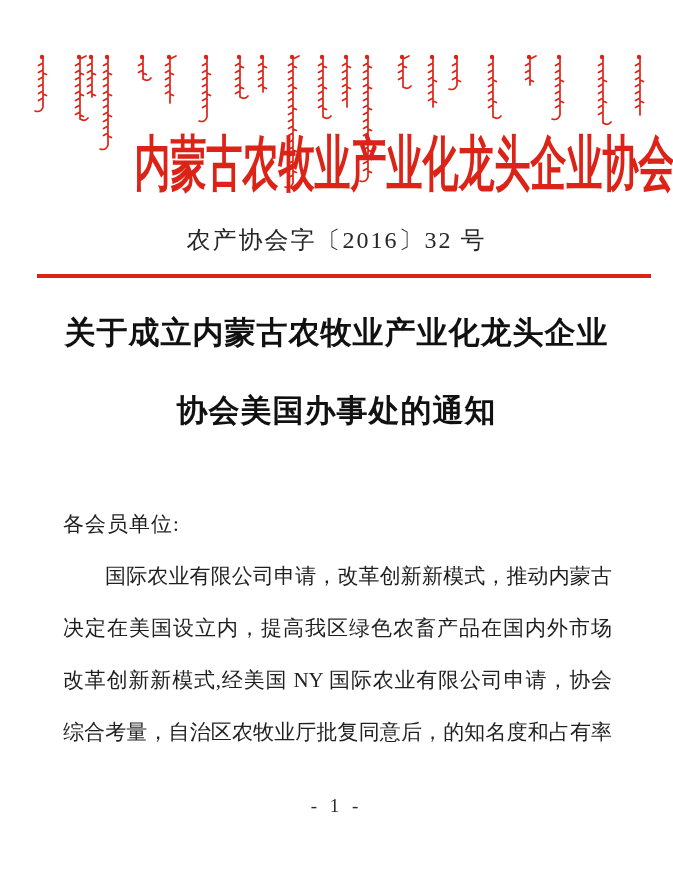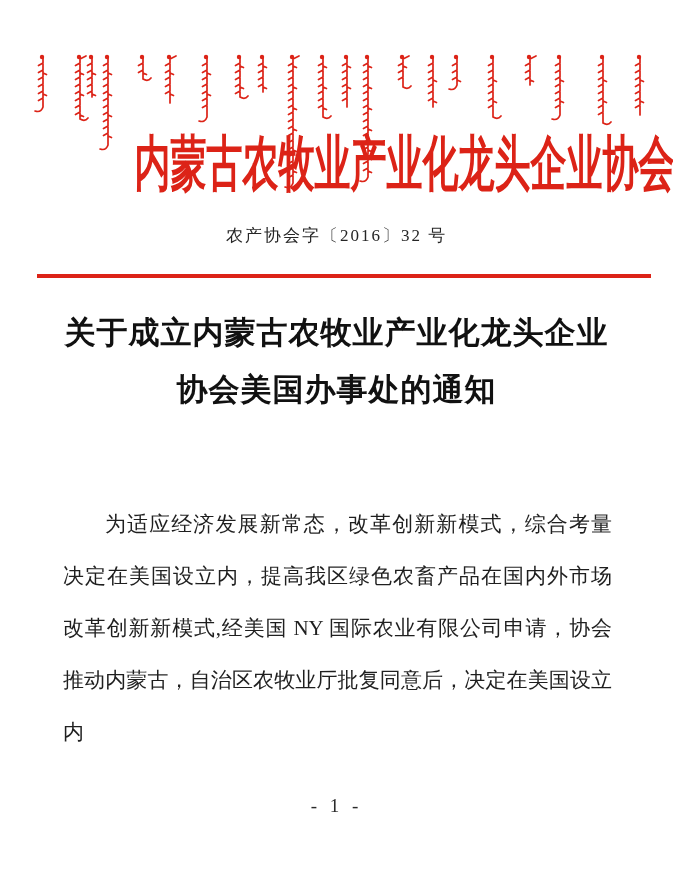--- a/index.html
+++ b/index.html
@@ -25,37 +25,37 @@
     color: #dc2317;
     white-space: nowrap;
     transform: scaleX(0.60);
     transform-origin: 50% 50%;
     letter-spacing: 0;
     line-height: 74px;
   }
   .doc-number {
     position: absolute; top: 224px; left: 0; right: 0;
     text-align: center;
-    font-size: 17px; color: #262626;
+    font-size: 24px; color: #262626;
     letter-spacing: 2px;
   }
   .red-rule {
     position: absolute; top: 274px; left: 37px;
     width: 614px; height: 4px;
     background: #dc2317;
   }
   .notice-title {
     position: absolute; left: 0; right: 0;
     text-align: center;
     font-size: 31px; font-weight: bold;
     color: #111; letter-spacing: 1px;
     white-space: nowrap;
   }
   .notice-title.l1 { top: 312px; }
-  .notice-title.l2 { top: 369px; }
+  .notice-title.l2 { top: 390px; }
   .body-block {
     position: absolute; top: 498px; left: 63px;
     width: 549px;
     font-size: 21px; color: #1f1f1f;
   }
   .salutation {
     height: 52px; line-height: 52px;
     letter-spacing: 1px;
   }
   .para-line {
@@ -127,23 +127,24 @@
 
   <div class="doc-number">农产协会字〔2016〕32 号</div>
 
   <div class="red-rule"></div>
 
   <div class="notice-title l1">关于成立内蒙古农牧业产业化龙头企业</div>
 
   <div class="notice-title l2">协会美国办事处的通知</div>
 
   <div class="body-block">
+    <div class="salutation">各会员单位:</div>
     <div>
-        <div class="para-line first">为适应经济发展新常态，改革创新新模式，综合考量</div>
+        <div class="para-line first">国际农业有限公司申请，改革创新新模式，推动内蒙古</div>
         <div class="para-line">决定在美国设立内，提高我区绿色农畜产品在国内外市场</div>
         <div class="para-line">改革创新新模式,经美国 NY 国际农业有限公司申请，协会</div>
-        <div class="para-line">推动内蒙古，自治区农牧业厅批复同意后，决定在美国设立内</div>
+        <div class="para-line">综合考量，自治区农牧业厅批复同意后，的知名度和占有率</div>
       </div>
   </div>
 
   <div class="page-number">- 1 -</div>
 
 </div>
 
 </body></html>

